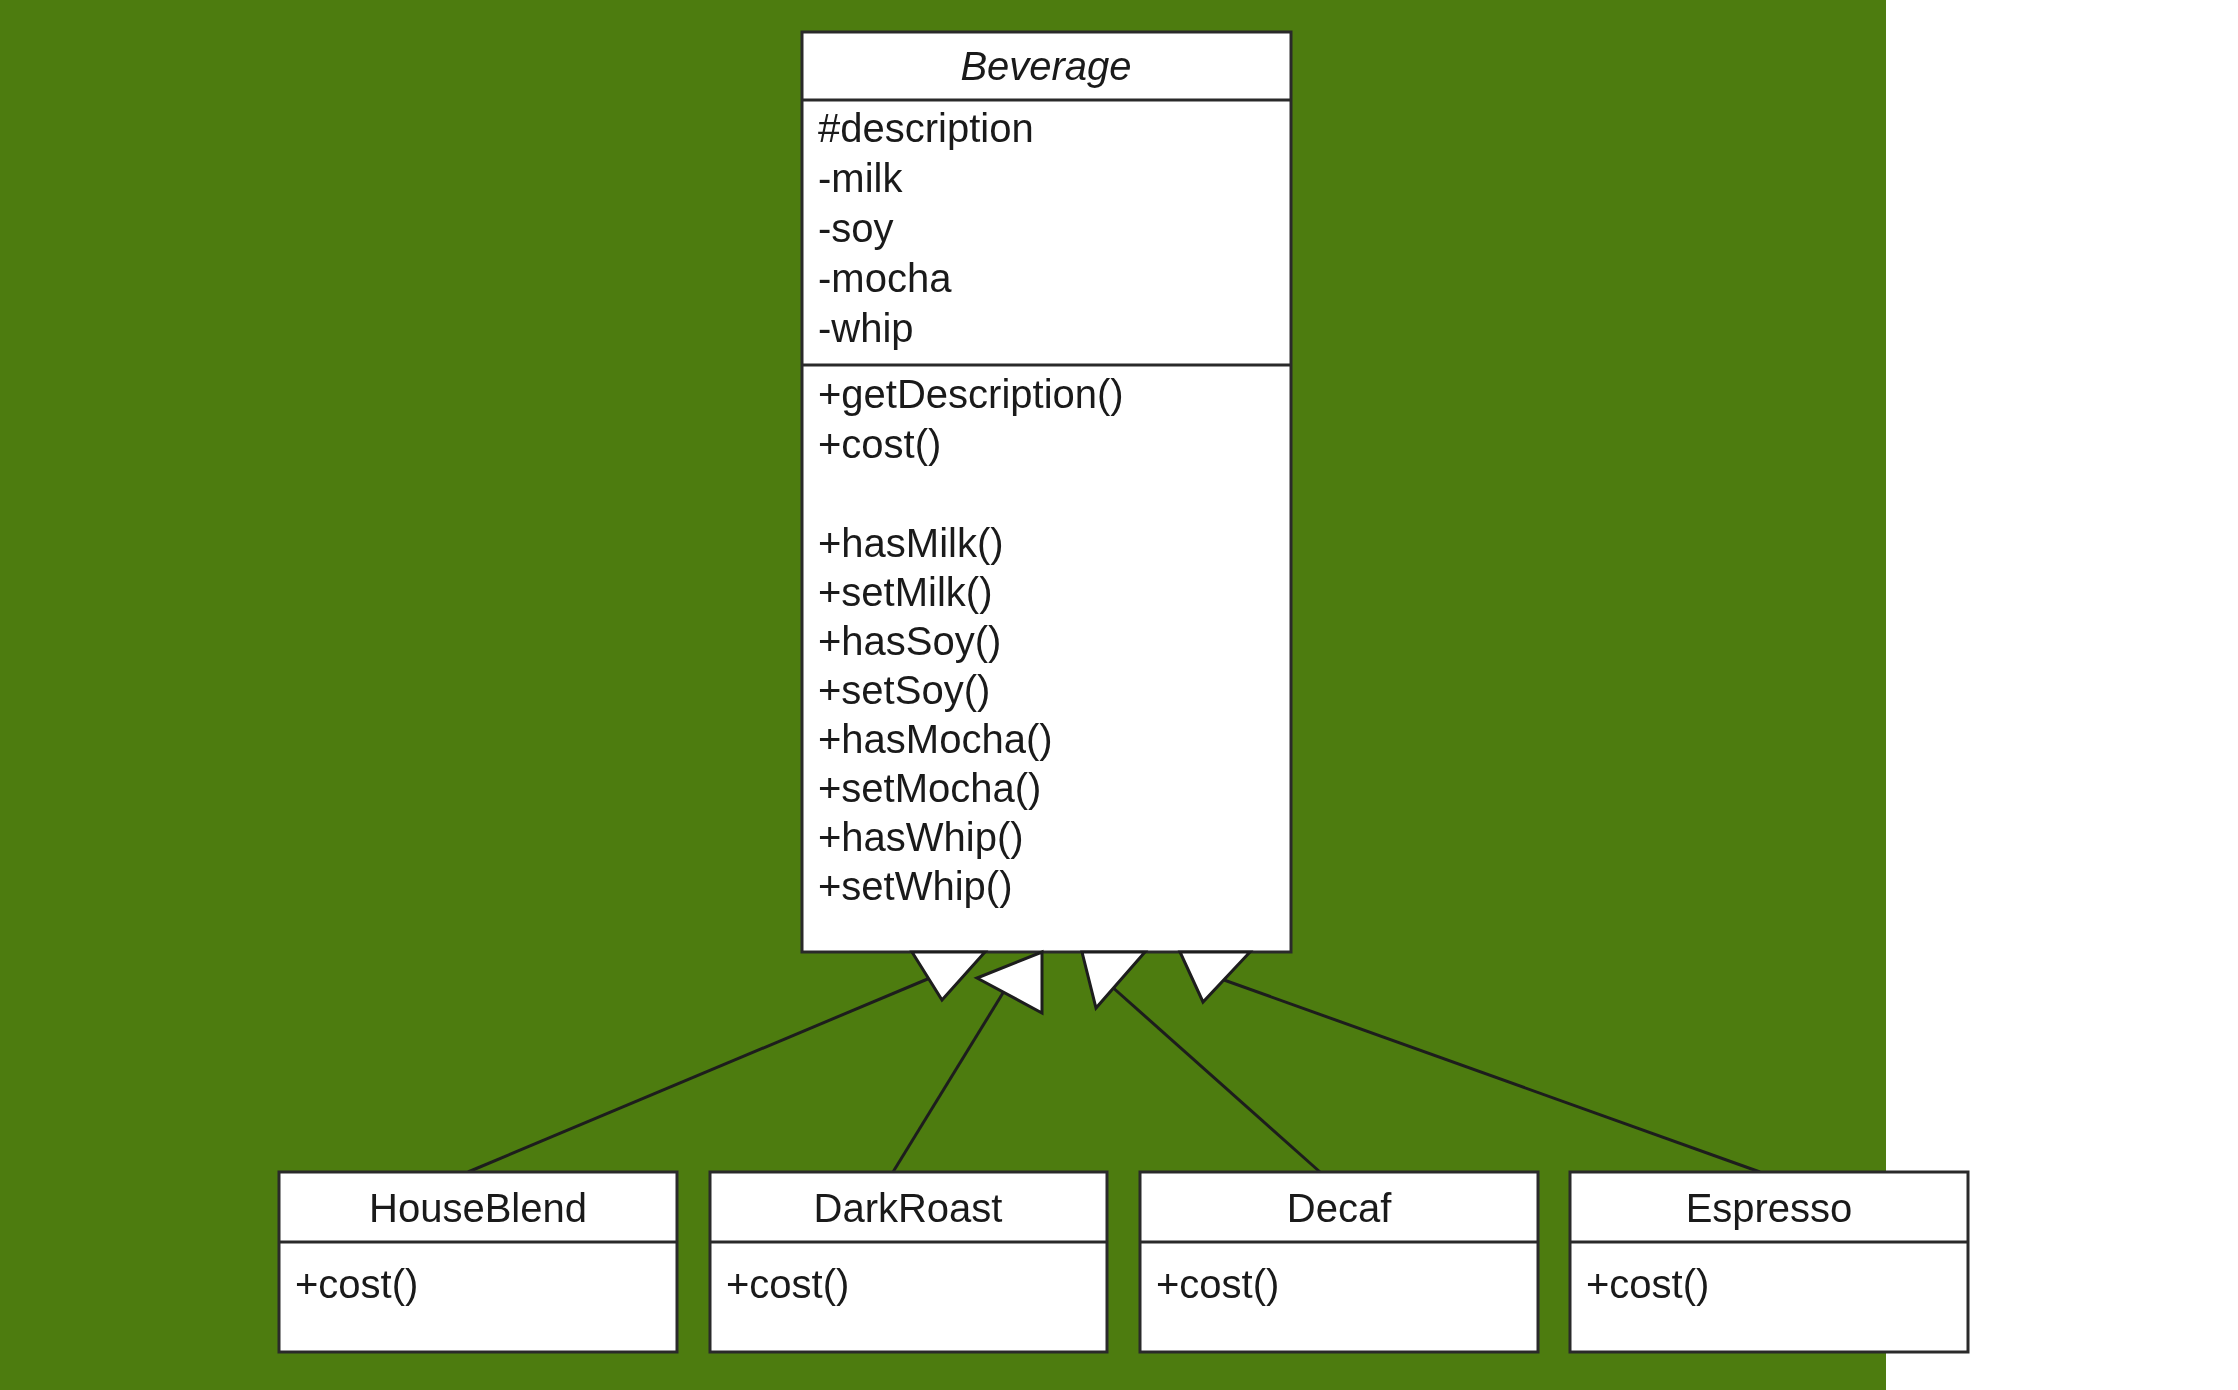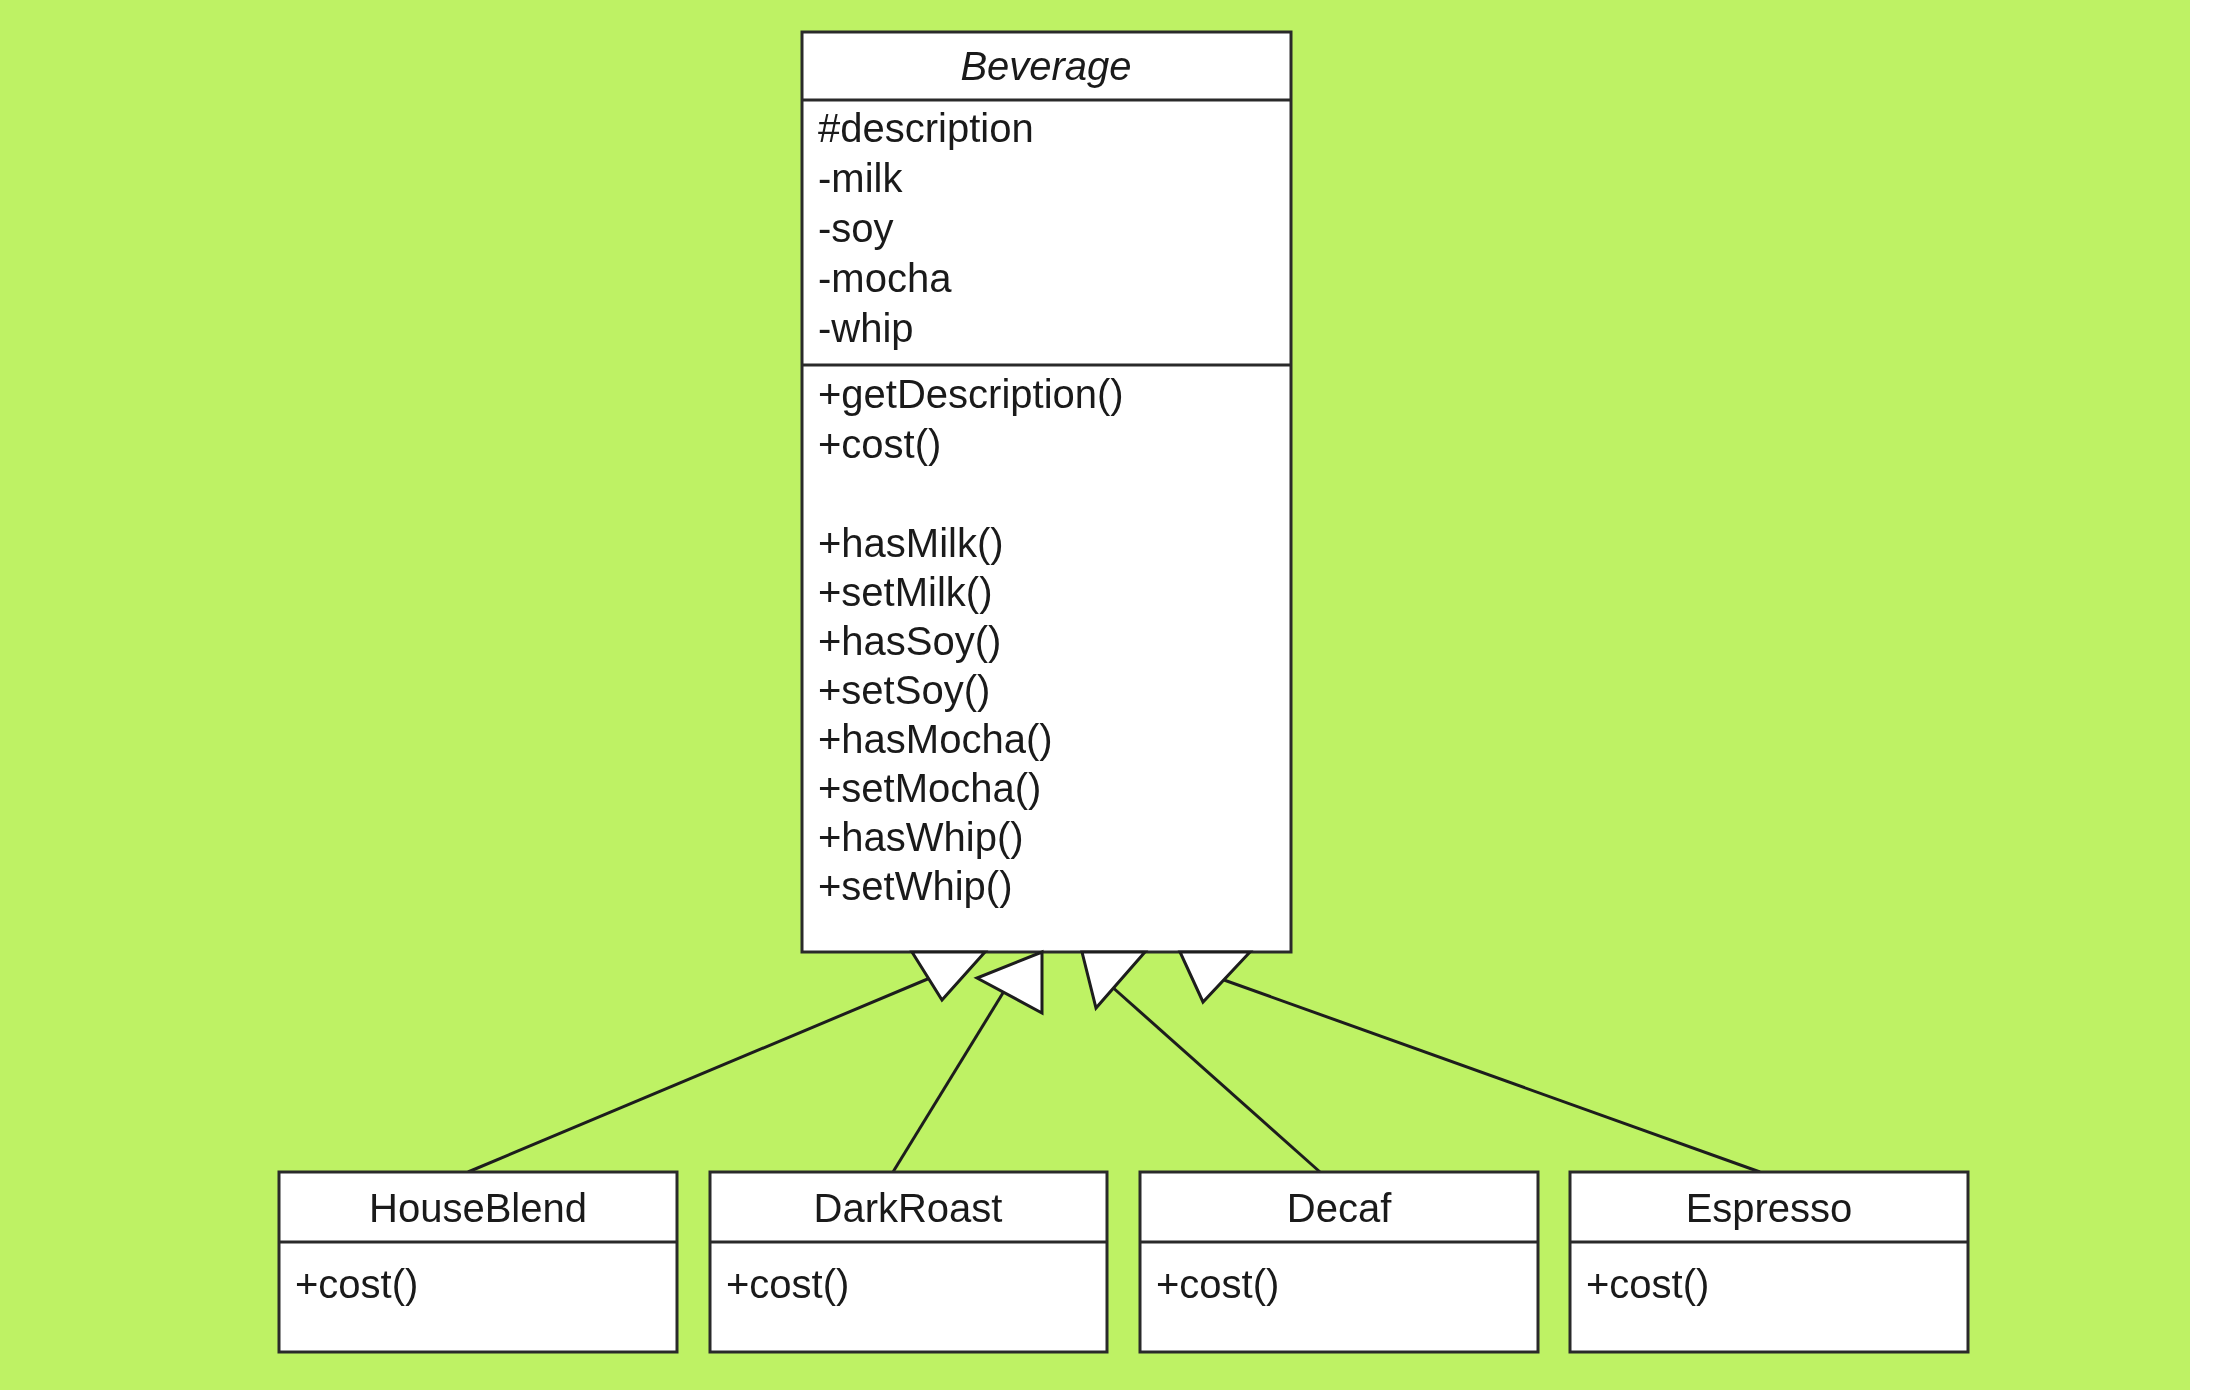--- a/index.html
+++ b/index.html
@@ -8,23 +8,23 @@
     background: #ffffff;
   }
   body {
     width: 2238px;
     height: 1390px;
     font-family: "Liberation Sans", sans-serif;
     overflow: hidden;
   }
   #diagram-root {
     position: relative;
-    width: 2190px;
+    width: 1886px;
     height: 1390px;
-    background: #bef264;
+    background: #4d7c0f;
     text-decoration: underline;
   }
   svg.uml-canvas {
     position: absolute;
     top: 0;
     left: 0;
     width: 2238px;
     height: 1390px;
     display: block;
   }

